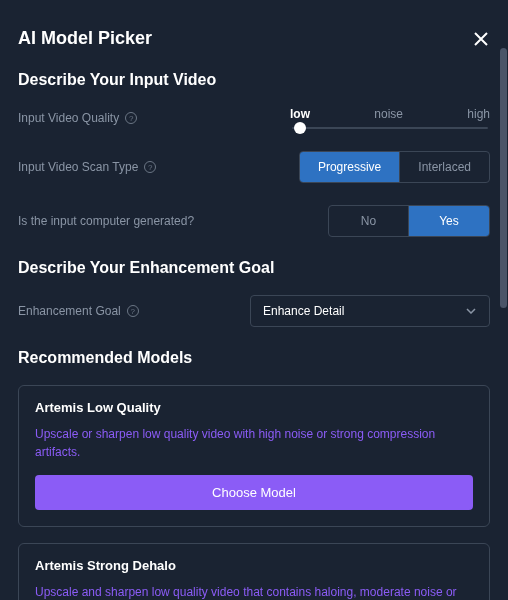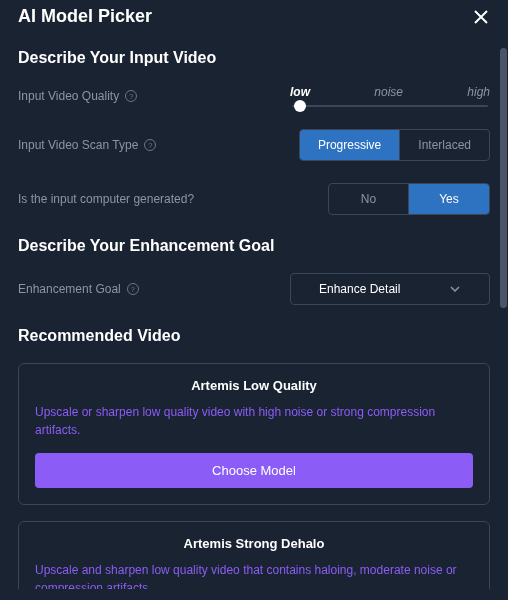--- a/index.html
+++ b/index.html
@@ -6,21 +6,21 @@
   body {
     width: 508px; height: 600px;
     background: #1a2332;
     font-family: -apple-system, BlinkMacSystemFont, "Segoe UI", Arial, sans-serif;
     color: #fff;
     overflow: hidden;
     position: relative;
   }
   .header {
     display: flex; justify-content: space-between; align-items: center;
-    padding: 6px 18px 10px 18px;
+    padding: 28px 18px 10px 18px;
   }
   .header-title { font-size: 18px; font-weight: 600; color: #fff; }
   .close-icon { cursor: pointer; width: 18px; height: 18px; display:flex; align-items:center; justify-content:center; }
   .content {
     padding: 0 18px 18px 18px;
     height: 552px;
     overflow-y: auto;
   }
   .section-title {
     font-size: 16px; font-weight: 700; color: #fff;
@@ -31,51 +31,51 @@
     margin-bottom: 22px;
   }
   .label-wrap { display: flex; align-items: center; gap: 6px; }
   .field-label { font-size: 12px; color: #8a95a5; font-weight: 500; }
   .help-icon {
     width: 12px; height: 12px; border: 1px solid #6b7685; border-radius: 50%;
     display: inline-flex; align-items: center; justify-content: center;
     font-size: 8px; color: #6b7685; cursor: pointer;
   }
   .slider-wrap { width: 200px; }
-  .slider-ticks { display: flex; justify-content: space-between; font-size: 12px; color:#8a95a5; margin-bottom: 6px; font-style: italic; }
+  .slider-ticks { display: flex; justify-content: space-between; font-size: 12px; color:#8a95a5; margin-bottom: 6px; }
   .slider-ticks .active { color: #fff; font-weight: 600; }
   .slider-track {
     position: relative; height: 2px; background: #3b4656; border-radius: 2px;
     margin: 4px 2px 0 2px;
   }
   .slider-thumb {
     position: absolute; top: 50%; left: 4%;
     width: 12px; height: 12px; background: #fff; border-radius: 50%;
     transform: translate(-50%, -50%); cursor: pointer;
   }
   .seg-group {
     display: flex; border: 1px solid #3b4656; border-radius: 4px; overflow: hidden;
   }
   .seg-btn {
     padding: 8px 18px; font-size: 12px; color: #8a95a5; background: transparent;
     border: none; cursor: pointer; min-width: 80px; text-align: center;
   }
   .seg-btn.selected { background: #2e72c2; color: #fff; font-weight: 500; }
   .seg-btn:not(:last-child) { border-right: 1px solid #3b4656; }
   .select {
-    width: 200px; background: #1a2332; border: 1px solid #3b4656; border-radius: 4px;
-    padding: 8px 28px; color: #fff; font-size: 12px;
+    width: 240px; background: #1a2332; border: 1px solid #3b4656; border-radius: 4px;
+    padding: 8px 12px; color: #fff; font-size: 12px;
     display: flex; justify-content: space-between; align-items: center; cursor: pointer;
   }
   .chevron { width: 12px; height: 12px; display:flex; align-items:center; justify-content:center; }
   .model-card {
     border: 1px solid #3b4656; border-radius: 6px;
     padding: 14px 16px 16px 16px; margin-bottom: 16px;
   }
-  .model-title { font-size: 13px; font-weight: 600; color: #fff; text-align: center; margin-bottom: 10px; }
+  .model-title { font-size: 13px; font-weight: 600; color: #fff; margin-bottom: 10px; }
   .model-desc { font-size: 12px; color: #8b5cf6; line-height: 1.5; margin-bottom: 14px; }
   .choose-btn {
     width: 100%; background: #8b5cf6; color: #fff; border: none; border-radius: 4px;
     padding: 10px 0; font-size: 13px; font-weight: 500; cursor: pointer;
   }
   .scrollbar {
     position: absolute; right: 1px; top: 48px; bottom: 4px; width: 7px;
   }
   .scrollbar-track { width: 100%; height: 100%; background: transparent; }
   .scrollbar-thumb {
@@ -147,21 +147,21 @@
     <div class="select">
       <span>Enhance Detail</span>
       <span class="chevron">
         <svg width="10" height="6" viewBox="0 0 10 6">
             <path d="M1 1 L5 5 L9 1" stroke="#8a95a5" stroke-width="1.5" fill="none"></path>
           </svg>
       </span>
     </div>
   </div>
 
-  <div class="section-title">Recommended Video</div>
+  <div class="section-title">Recommended Models</div>
 
   <div class="model-card">
     <div class="model-title">Artemis Low Quality</div>
     <div class="model-desc">Upscale or sharpen low quality video with high noise or strong compression artifacts.</div>
     <button class="choose-btn">Choose Model</button>
   </div>
 
   <div class="model-card">
     <div class="model-title">Artemis Strong Dehalo</div>
     <div class="model-desc">Upscale and sharpen low quality video that contains haloing, moderate noise or compression artifacts.</div>

